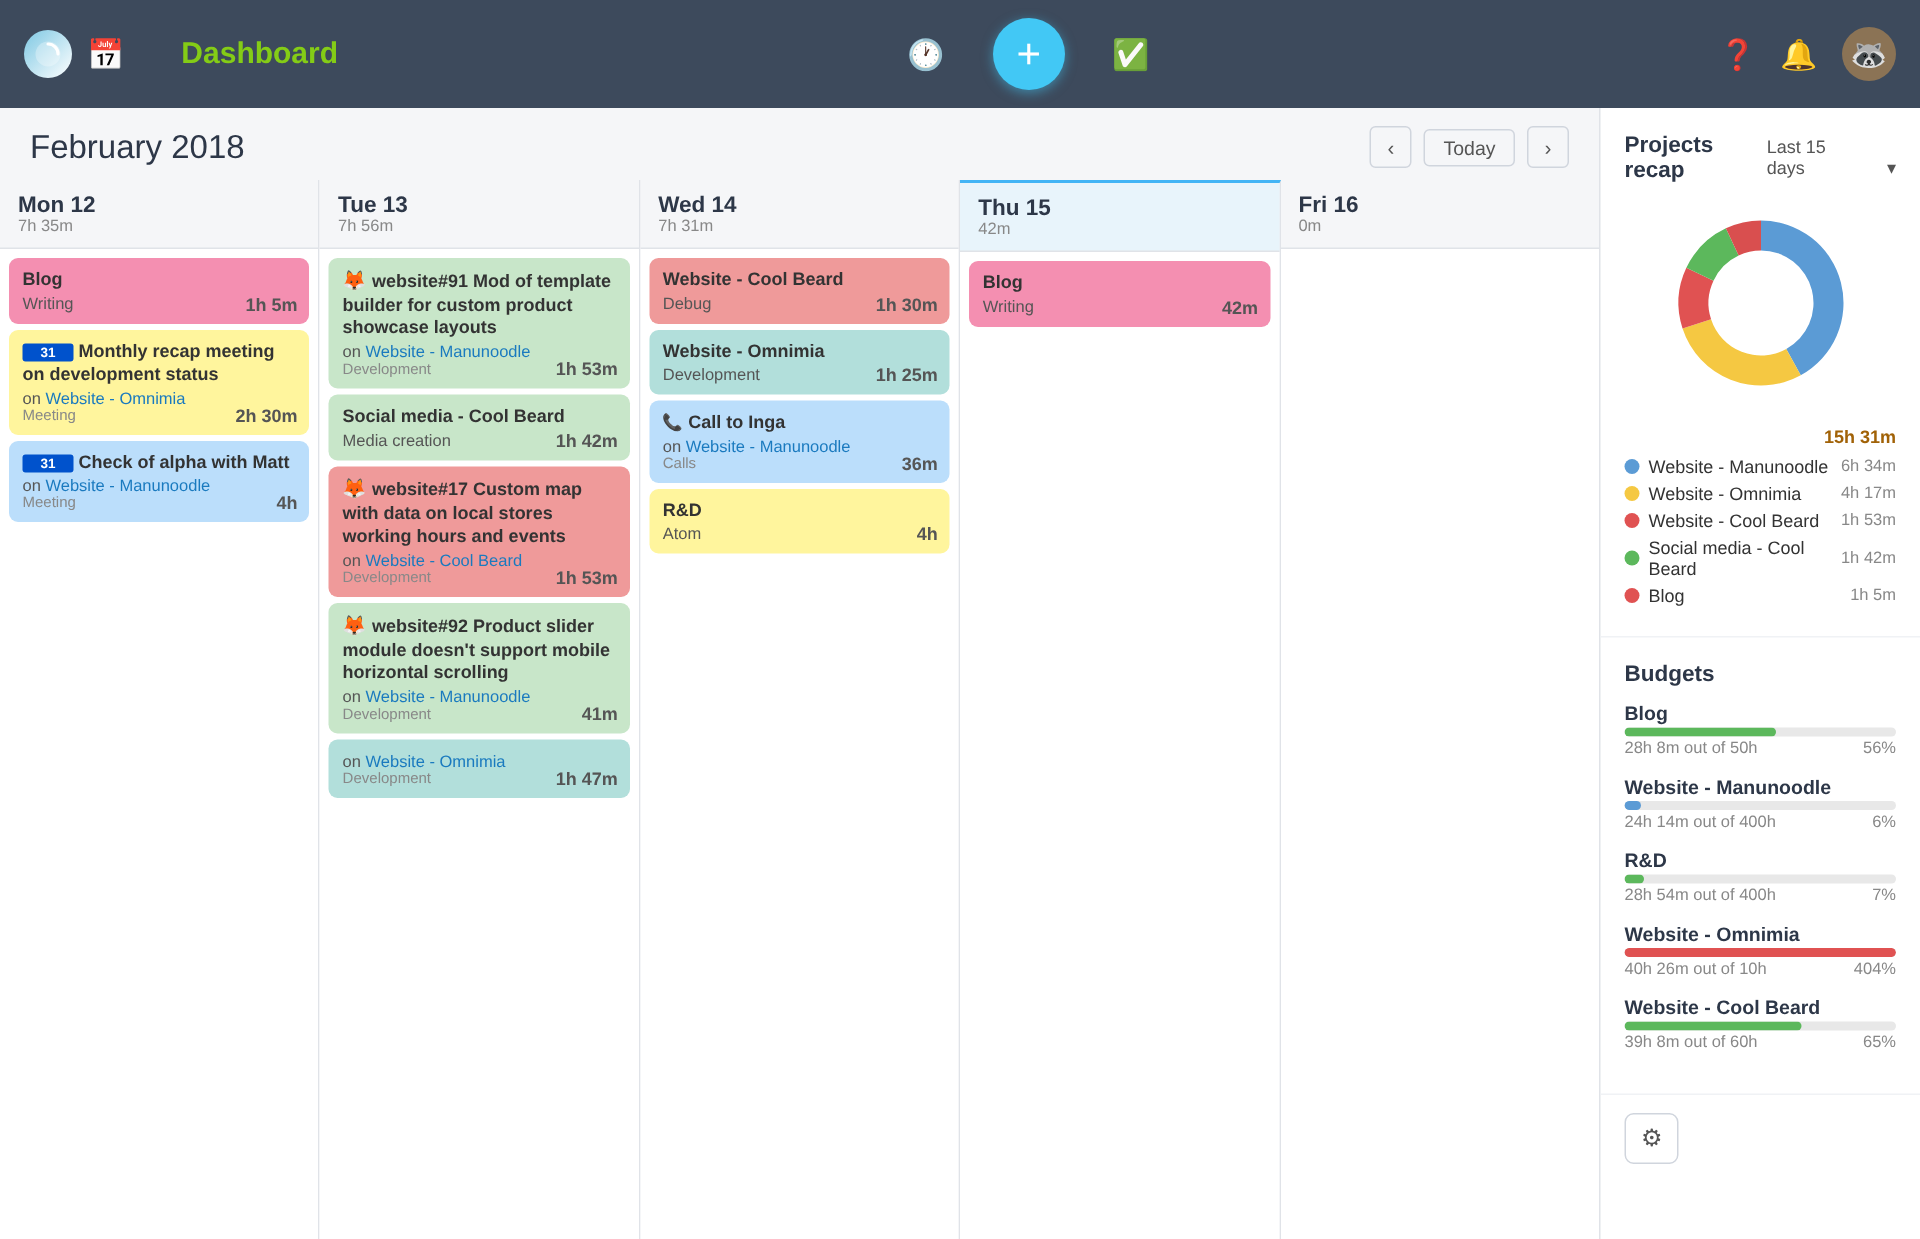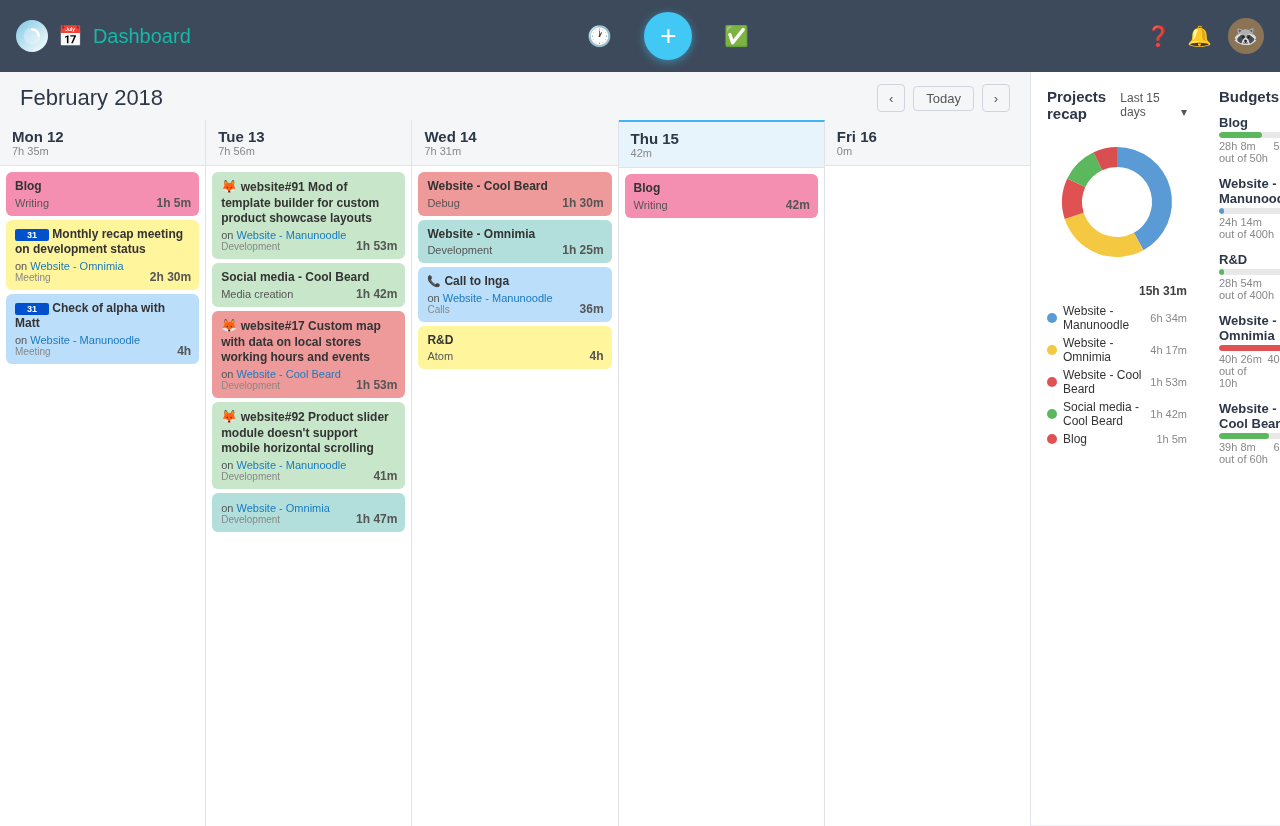--- a/index.html
+++ b/index.html
@@ -10,21 +10,21 @@
       background: #3d4a5c;
       height: 72px;
       display: flex;
       align-items: center;
       padding: 0 16px;
       flex-shrink: 0;
     }
     .topbar-left { display: flex; align-items: center; gap: 10px; }
     .topbar-logo { width: 32px; height: 32px; border-radius: 50%; background: linear-gradient(135deg, #7ec8e3, #fff); display: flex; align-items: center; justify-content: center; }
     .topbar-logo svg { width: 20px; height: 20px; }
-    .topbar-title { color: #14b8a6; font-size: 20px; font-weight: 400; }
+    .topbar-title { color: #84cc16; font-size: 20px; font-weight: 700; margin-left: 28px; }
     .topbar-center { flex: 1; display: flex; justify-content: center; align-items: center; gap: 32px; }
     .topbar-icon-btn { color: #9aaabf; font-size: 20px; cursor: pointer; background: none; border: none; }
     .topbar-add-btn { width: 48px; height: 48px; border-radius: 50%; background: #42c8f5; border: none; color: white; font-size: 28px; cursor: pointer; display: flex; align-items: center; justify-content: center; box-shadow: 0 2px 8px rgba(66,200,245,0.5); }
     .topbar-right { display: flex; align-items: center; gap: 16px; }
     .topbar-avatar { width: 36px; height: 36px; border-radius: 50%; background: #8b7355; overflow: hidden; display: flex; align-items: center; justify-content: center; font-size: 20px; }
 
     
     .main { display: flex; flex: 1; overflow: hidden; }
 
     
@@ -59,34 +59,34 @@
     .ev-yellow { background: #fff59d; }
     .ev-blue { background: #bbdefb; }
     .ev-green { background: #c8e6c9; }
     .ev-red { background: #ef9a9a; }
     .ev-teal { background: #b2dfdb; }
     .fox-icon { color: #e67e22; font-size: 13px; }
     .jira-icon { background: #0052cc; color: white; border-radius: 2px; font-size: 9px; font-weight: bold; padding: 1px 12px; }
     .phone-icon { font-size: 11px; }
 
     
-    .right-panel { width: 250px; background: white; border-left: 1px solid #e0e3e8; display: flex; flex-direction: row; overflow-y: auto; flex-shrink: 0; }
+    .right-panel { width: 214px; background: white; border-left: 1px solid #e0e3e8; display: flex; flex-direction: column; overflow-y: auto; flex-shrink: 0; }
     .panel-section { padding: 16px; border-bottom: 1px solid #f0f2f5; }
     .panel-header { display: flex; justify-content: space-between; align-items: center; margin-bottom: 10px; }
     .panel-title { font-size: 15px; font-weight: 600; color: #2d3748; }
     .panel-filter { font-size: 12px; color: #555; display: flex; align-items: flex-end; gap: 20px; cursor: pointer; }
 
     
     .donut-wrap { display: flex; justify-content: center; margin-bottom: 12px; }
     .legend-list { list-style: none; }
     .legend-item { display: flex; align-items: center; justify-content: space-between; font-size: 12px; margin-bottom: 4px; }
     .legend-dot { width: 10px; height: 10px; border-radius: 50%; flex-shrink: 0; margin-right: 6px; }
     .legend-label { flex: 1; color: #333; }
     .legend-value { color: #888; font-size: 11px; }
-    .total-time { text-align: right; font-size: 12px; font-weight: 600; color: #404040; margin-bottom: 6px; }
+    .total-time { text-align: right; font-size: 12px; font-weight: 600; color: #a16207; margin-bottom: 6px; }
 
     
     .budget-item { margin-bottom: 12px; }
     .budget-name { font-size: 13px; font-weight: 600; color: #2d3748; margin-bottom: 2px; }
     .budget-bar-bg { background: #e8e8e8; height: 6px; border-radius: 3px; margin-bottom: 2px; overflow: hidden; }
     .budget-bar { height: 100%; border-radius: 3px; }
     .budget-meta { display: flex; justify-content: space-between; font-size: 11px; color: #888; }
     .budget-pct { color: #888; }
 
     .panel-bottom { padding: 12px 16px; display: flex; justify-content: flex-start; }

